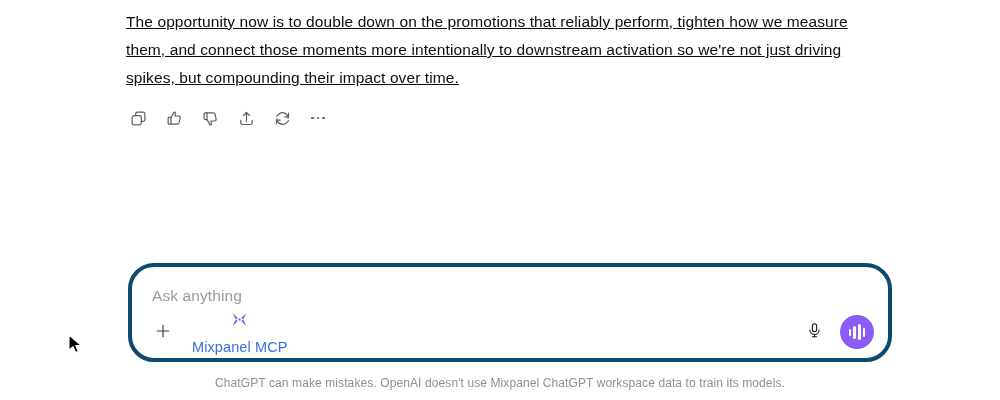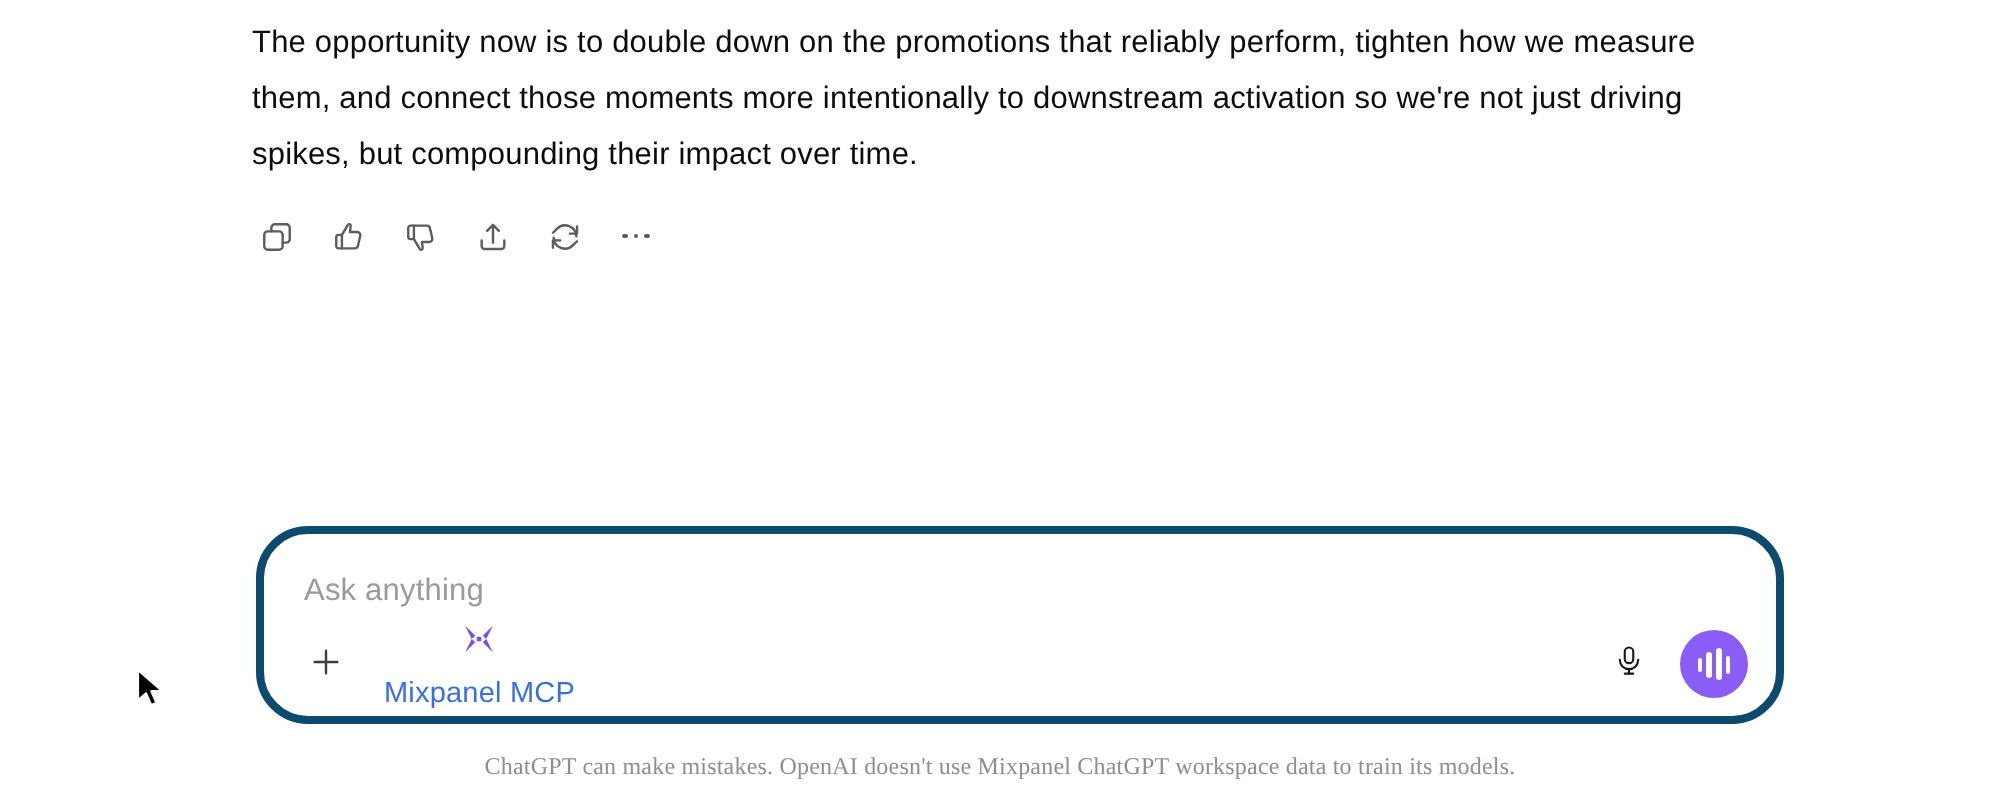--- a/index.html
+++ b/index.html
@@ -16,20 +16,21 @@
     position: relative;
     color: #0d0d0d;
   }
 
   
   #assistant-message {
     position: absolute;
     left: 126px;
     top: 8px;
     width: 760px;
+    text-decoration: underline;
   }
 
   #message-text {
     font-size: 15.5px;
     line-height: 28px;
     color: #0d0d0d;
     letter-spacing: 0.1px;
     text-align: left;
   }
 
@@ -198,21 +199,20 @@
   
   #footer-note {
     position: absolute;
     left: 0;
     right: 0;
     top: 376px;
     text-align: center;
     font-size: 12px;
     color: #8f8f8f;
     letter-spacing: 0.1px;
-    font-family: Liberation Serif, serif;
   }
 
   
   #mouse-cursor {
     position: absolute;
     left: 68px;
     top: 334px;
     width: 16px;
     height: 22px;
     pointer-events: none;

